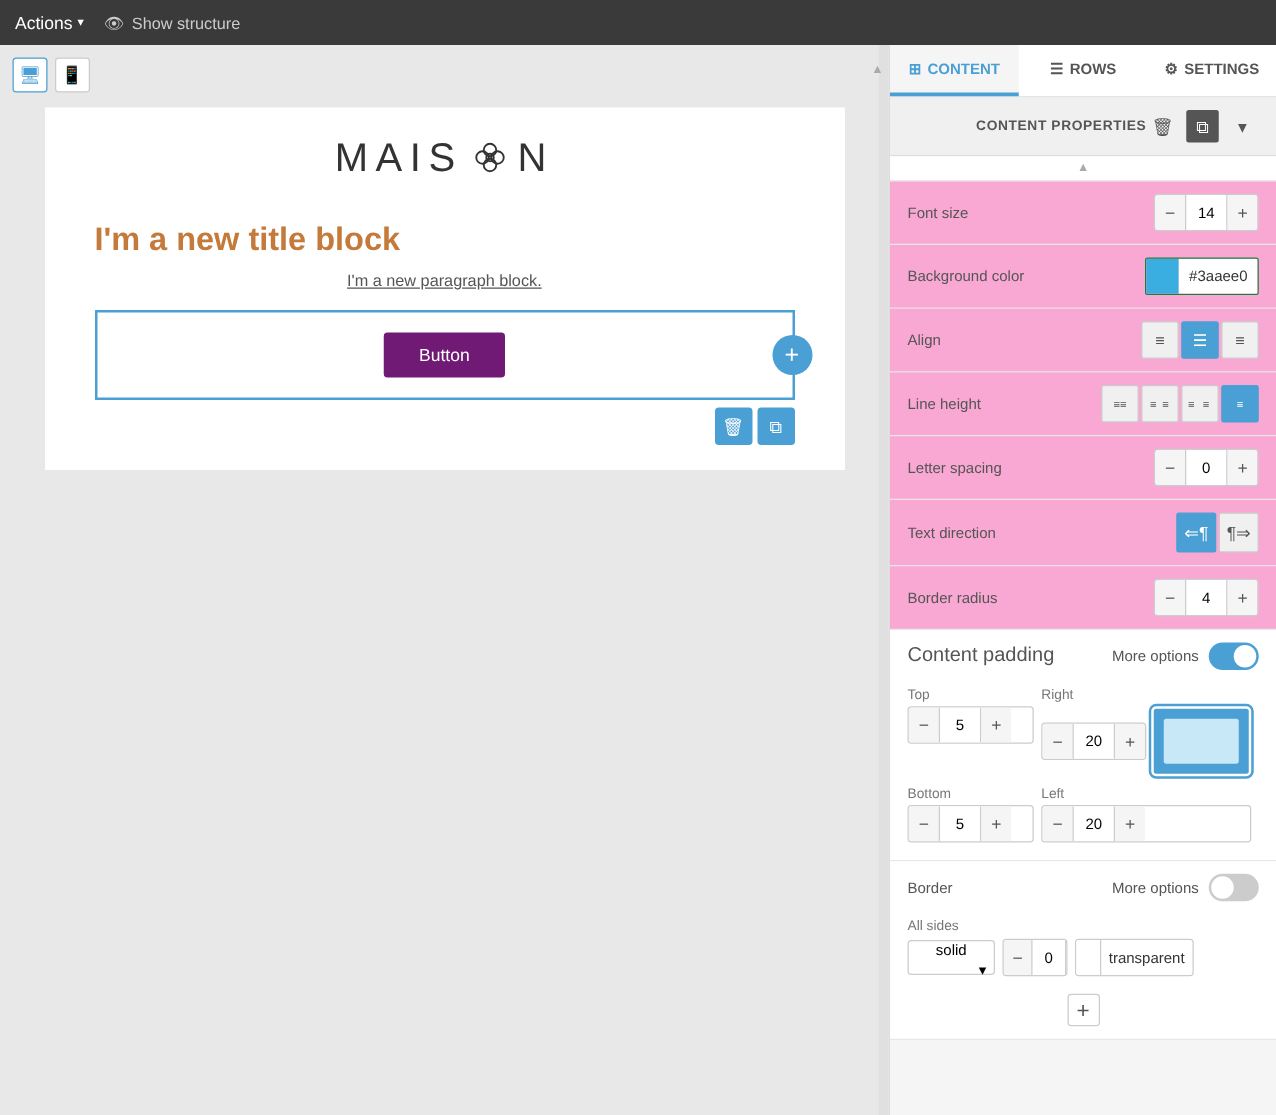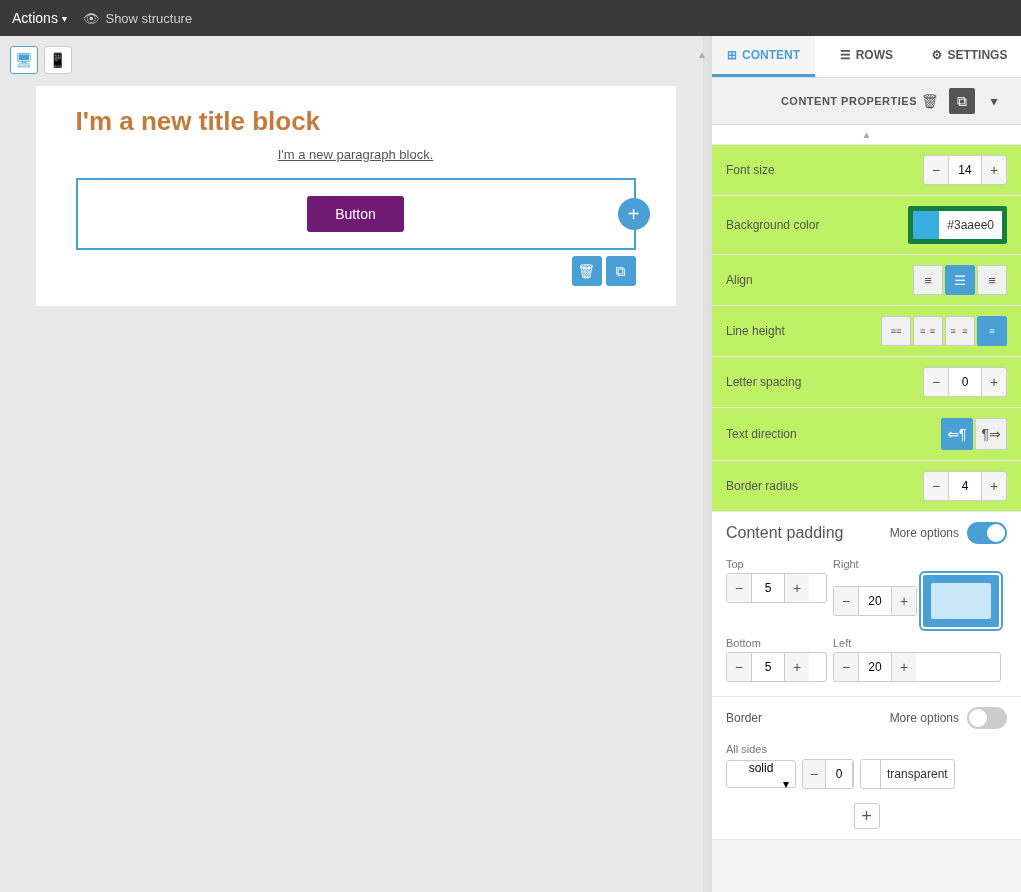--- a/index.html
+++ b/index.html
@@ -245,21 +245,21 @@
       padding: 0;
     }
 
     
     .prop-row {
       display: flex;
       align-items: center;
       justify-content: space-between;
       padding: 10px 14px;
       border-bottom: 1px solid #e8e8e8;
-      background: #bef264;
+      background: #f9a8d4;
     }
     .prop-label {
       font-size: 12px;
       color: #555;
       flex: 1;
     }
     .prop-control {
       display: flex;
       align-items: center;
       gap: 4px;
@@ -293,21 +293,21 @@
       border-left: 1px solid #ccc;
       border-right: 1px solid #ccc;
       font-size: 12px;
       background: #fff;
     }
 
     
     .color-swatch-row {
       display: flex;
       align-items: center;
-      border: 5px solid #15803d;
+      border: 1px solid #15803d;
       border-radius: 2px;
       overflow: hidden;
       cursor: pointer;
     }
     .color-swatch {
       width: 26px;
       height: 28px;
     }
     .color-val {
       padding: 0 8px;
@@ -626,20 +626,34 @@
         <span>📱</span>
       </div>
     </div>
 
     <div style="position:absolute;top:10px;right:4px;z-index:10;">
       <span style="color:#aaa;font-size:10px;">▲</span>
     </div>
 
     <div style="margin-top:50px;padding:20px 40px;background:#fff;width:640px;margin-left:auto;margin-right:auto;position:relative;">
 
+      <div class="logo-area">
+        <div class="logo-text">
+          <span>MAIS</span>
+
+          <svg class="logo-icon" viewBox="0 0 40 40">
+            <circle cx="20" cy="14" r="5" fill="none" stroke="#333" stroke-width="1.5"></circle>
+            <circle cx="26" cy="20" r="5" fill="none" stroke="#333" stroke-width="1.5"></circle>
+            <circle cx="20" cy="26" r="5" fill="none" stroke="#333" stroke-width="1.5"></circle>
+            <circle cx="14" cy="20" r="5" fill="none" stroke="#333" stroke-width="1.5"></circle>
+            <circle cx="20" cy="20" r="3" fill="none" stroke="#333" stroke-width="1.5"></circle>
+          </svg>
+          <span>N</span>
+        </div>
+      </div>
 
       <div class="title-block">
         <span>I'm a new title block</span>
       </div>
 
       <div class="paragraph-block">
         <span>I'm a new paragraph block.</span>
       </div>
 
       <div style="position:relative;">

